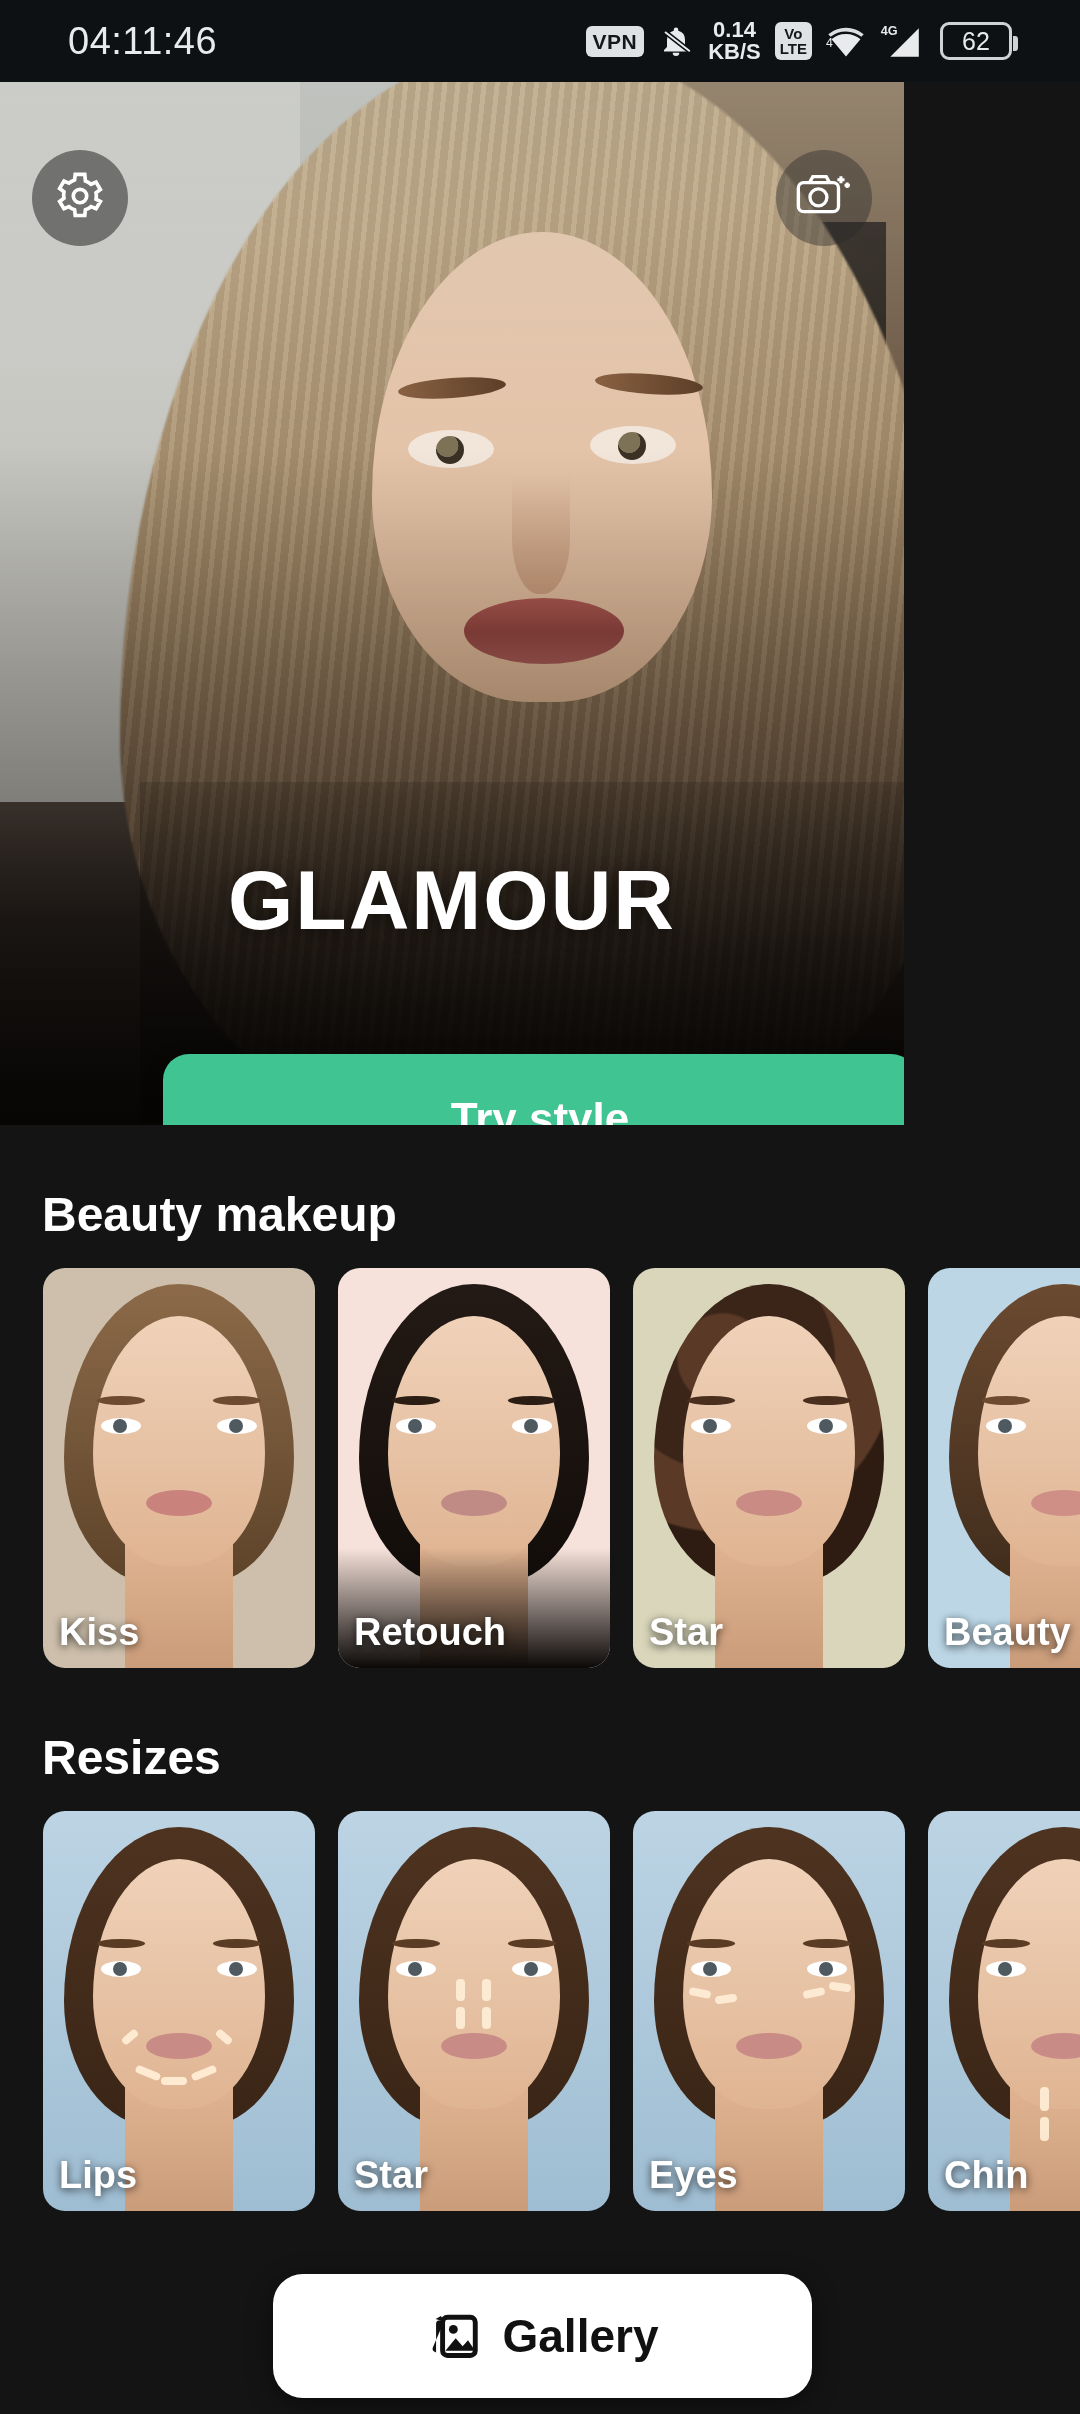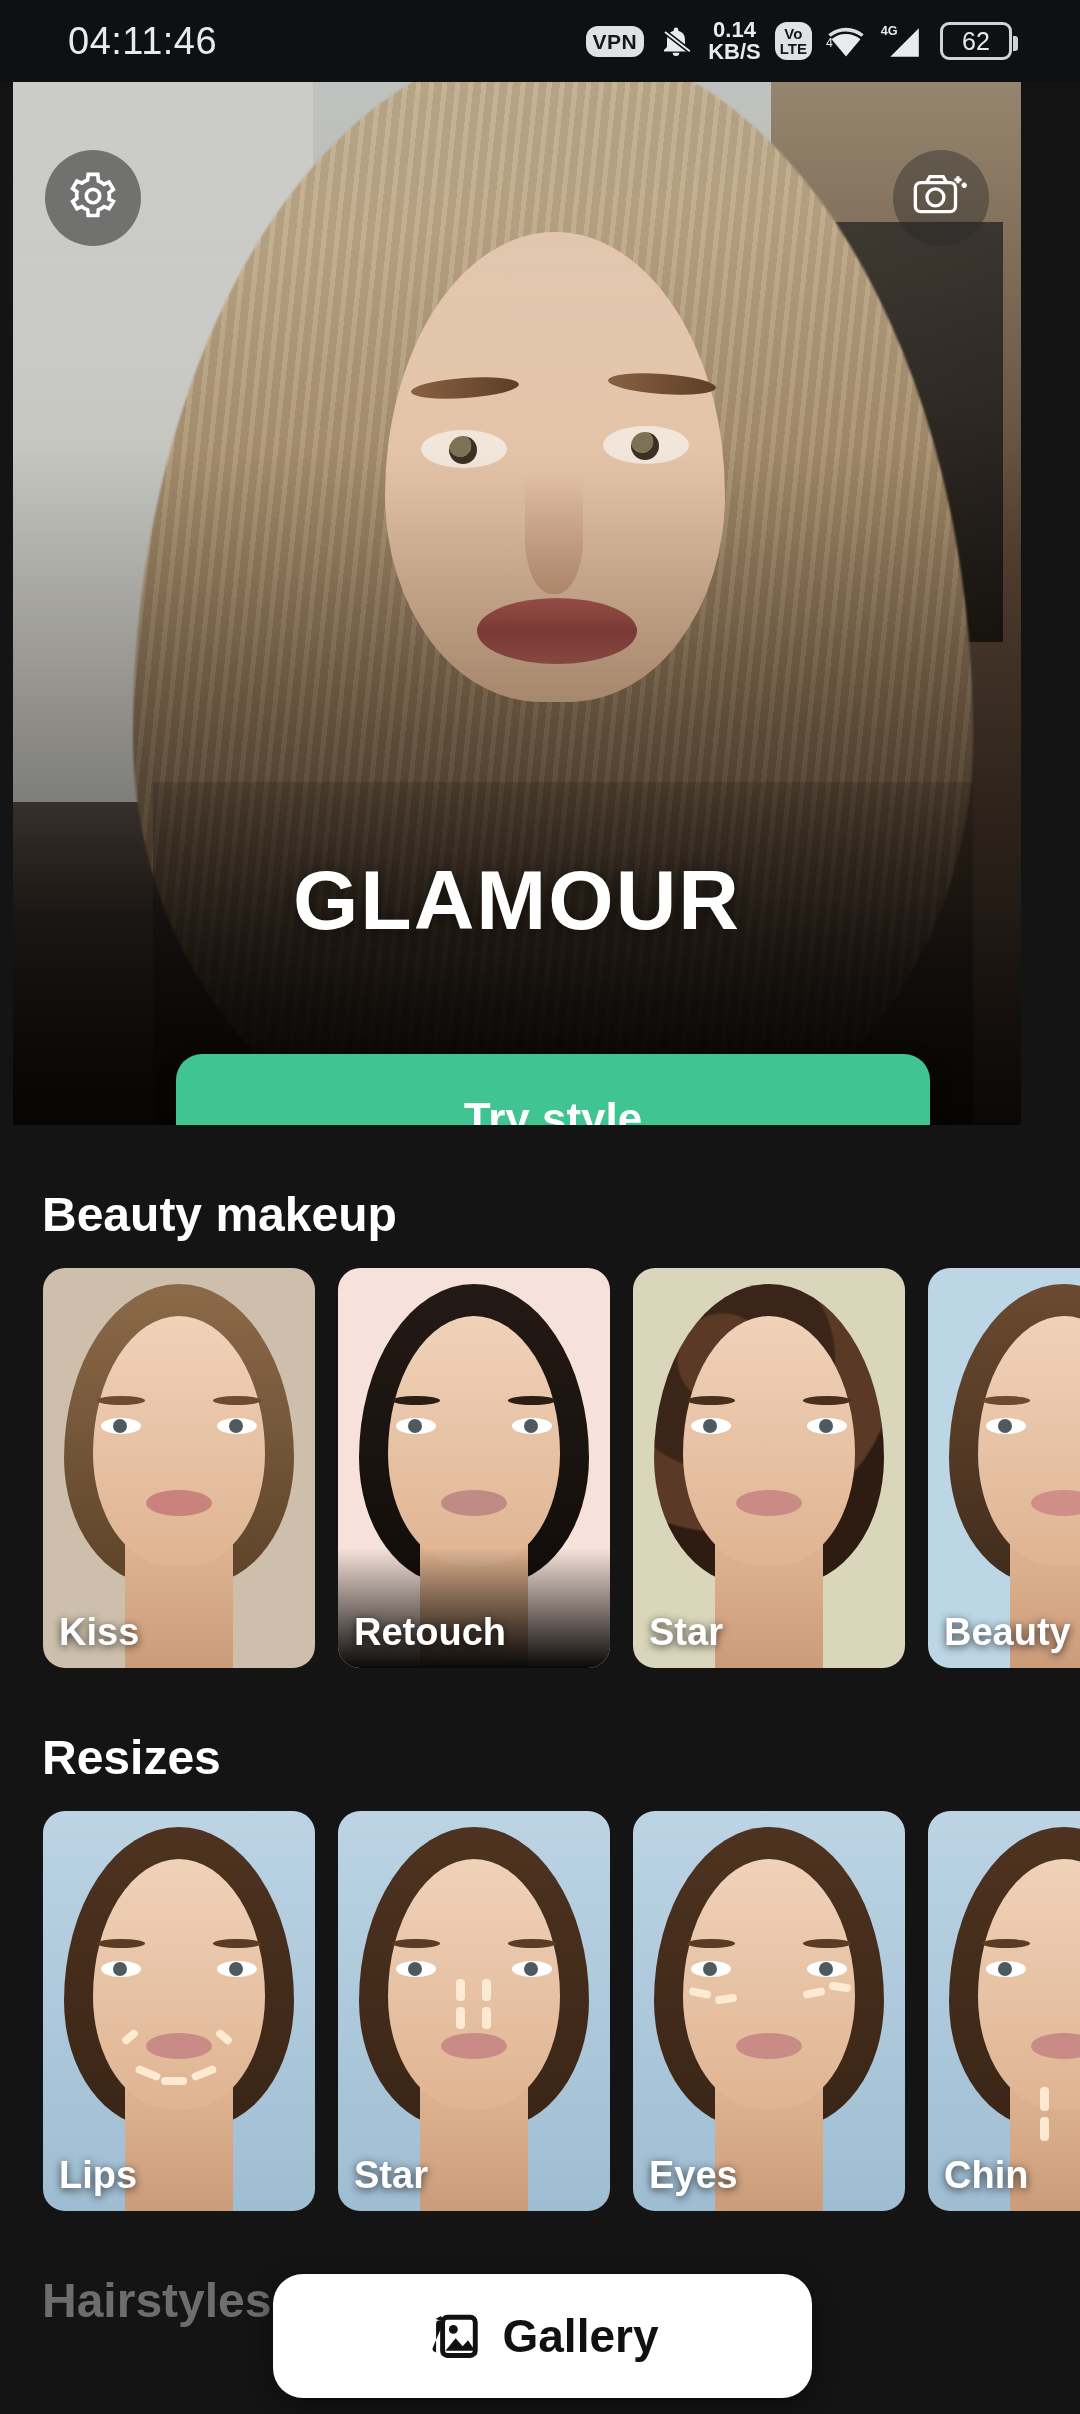--- a/index.html
+++ b/index.html
@@ -13,21 +13,21 @@
 
   
   .statusbar {
     position:absolute; left:0; top:0; width:1080px; height:82px;
     background:#0d1114; display:flex; align-items:center;
     justify-content:space-between; padding:0 68px;
   }
   .status-time { color:#e8eaec; font-size:38px; font-weight:400; letter-spacing:0.5px; }
   .status-icons { display:flex; align-items:center; gap:14px; }
   .badge-vpn, .badge-volte {
-    background:#dfe2e4; color:#14181b; border-radius:12px;
+    background:#dfe2e4; color:#14181b; border-radius:6px;
     font-weight:700; line-height:1; display:flex; flex-direction:column;
     align-items:center; justify-content:center;
   }
   .badge-vpn { font-size:21px; padding:5px 7px; letter-spacing:0.5px; }
   .badge-volte { font-size:15px; padding:4px 5px; }
   .badge-volte span { display:block; }
   .net-speed {
     color:#e8eaec; font-size:22px; font-weight:700; line-height:1.02;
     text-align:center;
   }
@@ -37,23 +37,22 @@
     display:flex; align-items:center; justify-content:center; position:relative;
     color:#e8eaec; font-size:25px; font-weight:500;
   }
   .battery:after {
     content:""; position:absolute; right:-9px; top:11px; width:5px; height:15px;
     background:#cfd3d6; border-radius:0 3px 3px 0;
   }
 
   
   .hero {
-    position:absolute; left:0; top:82px; width:1008px; height:1043px;
+    position:absolute; left:0; top:82px; width:904px; height:1043px;
     overflow:hidden;
-    margin-left:13px;
   }
   .hero-photo { position:absolute; inset:0; }
   .hero-bg {
     position:absolute; inset:0;
     background:
       linear-gradient(180deg,#c9ccc8 0%,#bdbdb6 25%,#6e6053 58%,#2b2420 80%,#17120f 100%);
   }
   
   .wall-left { position:absolute; left:0; top:0; width:300px; height:720px;
     background:linear-gradient(180deg,#d8d9d5,#c0c1bc); opacity:.85; }
@@ -395,21 +394,20 @@
           <div class="ca-brow l" style="background:#5a3c25"></div>
           <div class="ca-eye l"></div>
           <div class="ca-lips" style="background:#c98b85"></div>
           <div class="ca-mark" style="left:112px;top:276px;width:9px;height:24px;"></div>
           <div class="ca-mark" style="left:112px;top:306px;width:9px;height:24px;"></div>
         </div>
         <div class="card-label">Chin</div>
       </div>
     </div>
 
-    <div class="section-title dim">Hairstyles</div>
   </div>
 
   <button class="gallery-pill">
     <span>
       <svg width="62" height="56" viewBox="0 0 26 24" fill="#111">
         <path d="M3.4 5.1 5.7 3.9l1 1.8H5.2a1.6 1.6 0 0 0-1.6 1.6v12.2l-.6-.3a1.6 1.6 0 0 1-.7-2.1L7 6.2z"></path>
         <rect x="6.4" y="4.4" width="14" height="16.4" rx="2.1" fill="none" stroke="#111" stroke-width="2.1"></rect>
         <circle cx="11" cy="9.6" r="1.9"></circle>
         <path d="M7.6 18.8 12 13.4l3 3.4 2.3-2.6 3 4.6z"></path>
       </svg>

